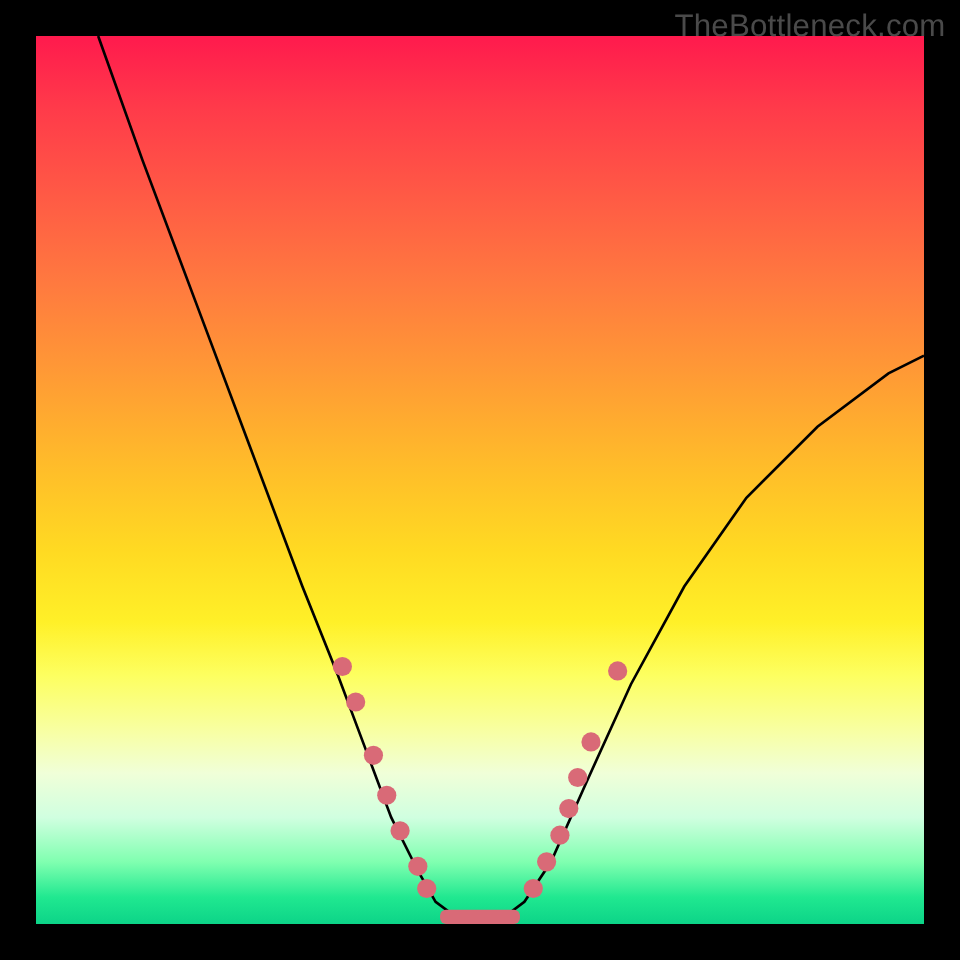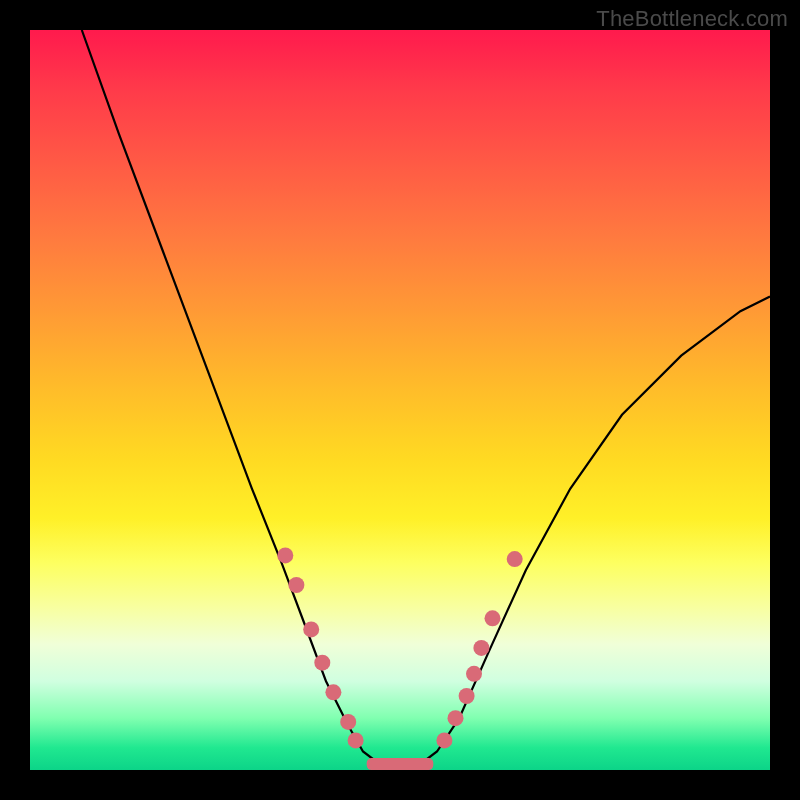--- a/index.html
+++ b/index.html
@@ -32,21 +32,21 @@
       #80ffb0 93%,
       #20e890 97%,
       #0cd488 100%
     );
   }
   .watermark {
     position: absolute;
     top: 6px;
     right: 12px;
     font-family: Arial, Helvetica, sans-serif;
-    font-size: 22px;
+    font-size: 26px;
     color: #4a4a4a;
     font-weight: 500;
     letter-spacing: 0.2px;
   }
   svg.curve {
     position: absolute;
     left: 0; top: 0;
     width: 740px; height: 740px;
     overflow: visible;
   }

